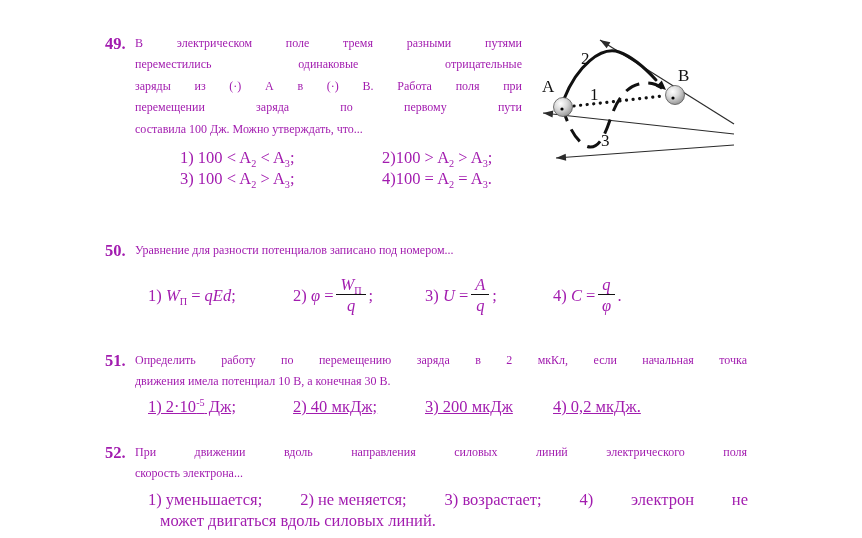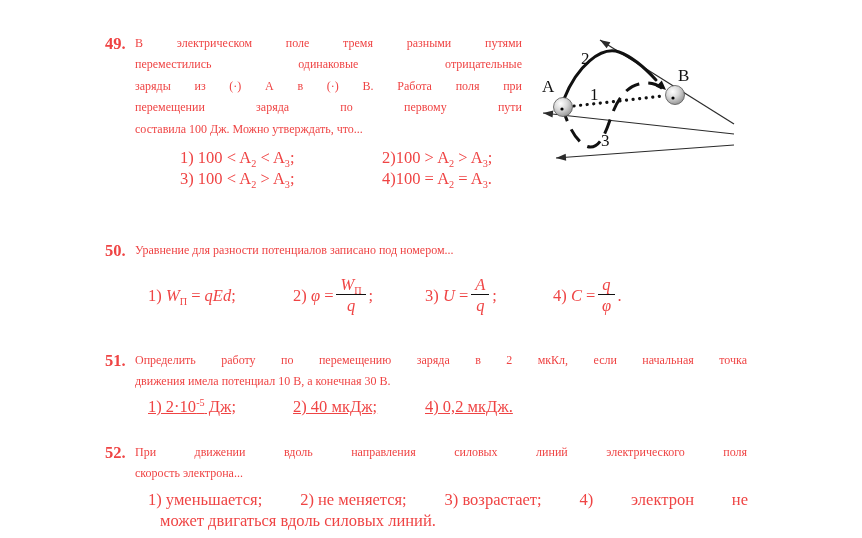--- a/index.html
+++ b/index.html
@@ -1,18 +1,18 @@
 <!DOCTYPE html>
 <html><head>
 <meta charset="utf-8">
 <style>
   html,body{margin:0;padding:0;background:#ffffff;}
   .page{
     position:relative;width:862px;height:538px;background:#ffffff;
-    font-family:"Liberation Serif", serif;color:#ef4444;overflow:hidden;
+    font-family:"Liberation Serif", serif;color:#a21caf;overflow:hidden;
   }
   .q{position:absolute;left:105px;width:700px;}
   .qnum{position:absolute;left:0;top:0;font-weight:700;font-size:16.5px;line-height:21.4px;}
   .qtext{margin-left:30px;font-size:12px;line-height:21.4px;}
   .w49{width:387px;}
   .wfull{width:612px;}
   .jline{text-align:justify;text-align-last:justify;height:21.4px;overflow:hidden;}
   .nline{text-align:left;height:21.4px;overflow:hidden;}
 
   
@@ -144,20 +144,21 @@
 
   <section class="q" style="top:350px;">
     <span class="qnum">51.</span>
     <div class="qtext wfull">
       <div class="jline">Определить работу по перемещению заряда в 2 мкКл, если начальная точка</div>
       <div class="nline">движения имела потенциал 10 В, а конечная 30 В.</div>
     </div>
     <div class="optrow o51">
       <span class="fi1">1) 2·10<sup>-5</sup> Дж;</span>
       <span class="fi2">2) 40 мкДж;</span>
+      <span class="fi3">3) 200 мкДж</span>
       <span class="fi4">4) 0,2 мкДж.</span>
     </div>
   </section>
 
   <section class="q" style="top:442px;">
     <span class="qnum">52.</span>
     <div class="qtext wfull">
       <div class="jline">При движении вдоль направления силовых линий электрического поля</div>
       <div class="nline">скорость электрона...</div>
     </div>

